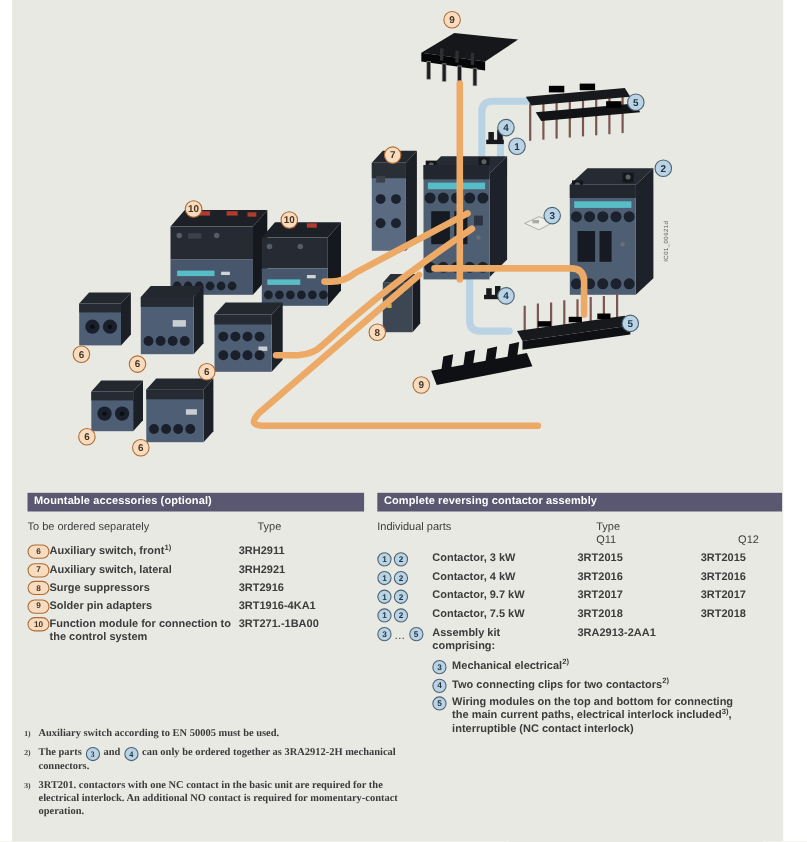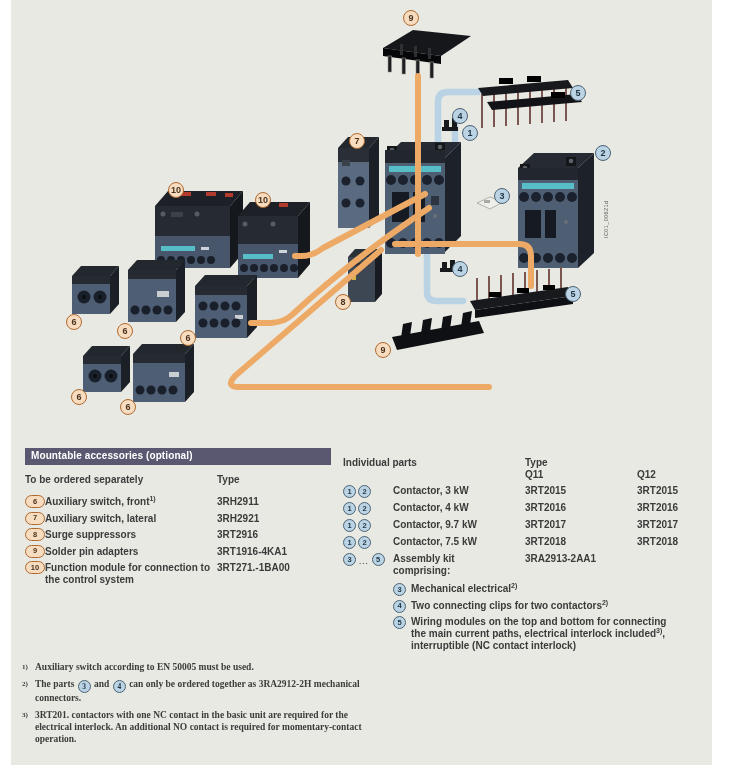--- a/index.html
+++ b/index.html
@@ -16,21 +16,21 @@
   .co.o{background:#f7dcc0;border:1.6px solid #b06a30;color:#4a3420;}
   .co.b{background:#bad4e6;border:1.6px solid #4c6272;color:#1e3442;}
 
   .figcode{position:absolute;left:592px;top:176px;height:62px;writing-mode:vertical-rl;
       transform:rotate(180deg);font-size:5.5px;letter-spacing:.4px;color:#5a5a5a;}
 
   
   .tbl{position:absolute;font-size:10px;line-height:1.2;}
   .hdr{background:#5a5771;color:#ffffff;font-weight:bold;font-size:10px;
        padding:2px 0 3px 6px;letter-spacing:.1px;}
-  .subhdr{font-weight:bold;margin:9px 0 10px 0;}
+  .subhdr{font-weight:normal;margin:9px 0 10px 0;gap:17px;}
   .mk{display:inline-flex;min-width:13px;height:13px;border-radius:8px;box-sizing:border-box;
       align-items:center;justify-content:center;font-size:7.5px;font-weight:bold;
       padding:0 1px;line-height:1;flex:none;}
   .mk.o{background:#f7dcc0;border:1.3px solid #b06a30;color:#4a3420;}
   .mk.b{background:#bad4e6;border:1.3px solid #4c6272;color:#1e3442;}
   sup{font-size:7px;line-height:0;}
 
   .ltable .subhdr{display:grid;grid-template-columns:192px auto;}
   .lrow{display:grid;grid-template-columns:20px 172px auto;margin-bottom:4.5px;font-weight:600;}
   .lrow .mk{margin-top:-1px;}
@@ -383,20 +383,21 @@
       <span>3RT1916-4KA1</span>
     </div>
     <div class="lrow">
       <span class="mk o">10</span>
       <span><span>Function module for connection to the control system</span><sup></sup></span>
       <span>3RT271.-1BA00</span>
     </div>
   </div>
 
   <div class="tbl rtable" style="left:332px;top:448px;width:368px">
+    <div class="hdr">Complete reversing contactor assembly</div>
     <div class="subhdr">
       <span>Individual parts</span>
       <span><span>Type</span><br><span>Q11</span></span>
       <span style="align-self:end">Q12</span>
     </div>
 
     <div class="rrow">
       <span class="mkpair">
           <span class="mk b">1</span>
           <span class="mk b">2</span>

